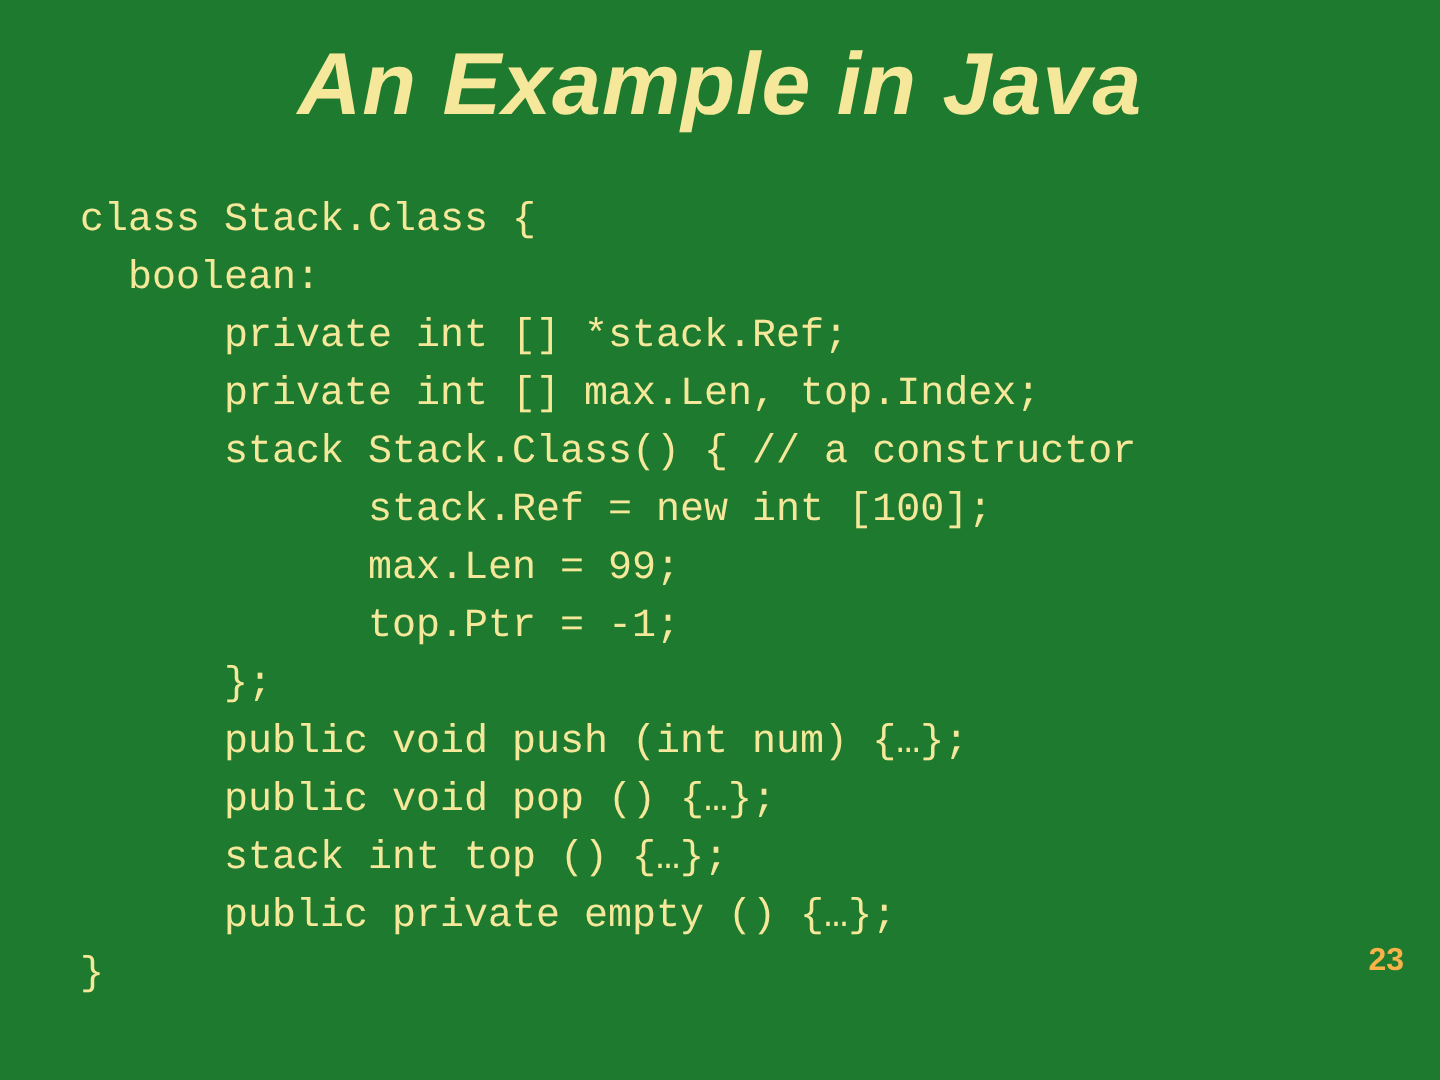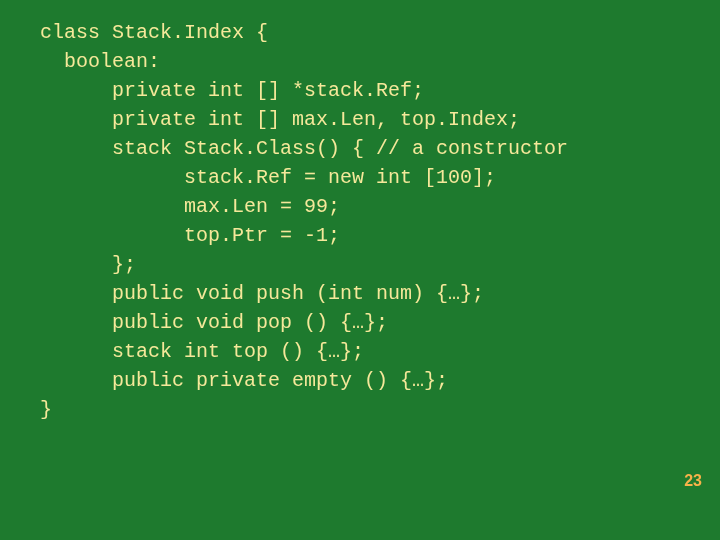--- a/index.html
+++ b/index.html
@@ -46,21 +46,22 @@
     color: #f7b24a;
     font-family: Liberation Sans, sans-serif;
     font-weight: bold;
     font-size: 16px;
   }
 </style>
 </head>
 <body>
 
 <div class="slide">
-  <pre class="code"><span>class Stack.Index {</span>
+  <h1 class="title">An Example in Java</h1>
+  <pre class="code"><span>class Stack.Class {</span>
 <span>  boolean:</span>
 <span>      private int [] *stack.Ref;</span>
 <span>      private int [] max.Len, top.Index;</span>
 <span>      stack Stack.Class() { // a constructor</span>
 <span>            stack.Ref = new int [100];</span>
 <span>            max.Len = 99;</span>
 <span>            top.Ptr = -1;</span>
 <span>      };</span>
 <span>      public void push (int num) {…};</span>
 <span>      public void pop () {…};</span>

